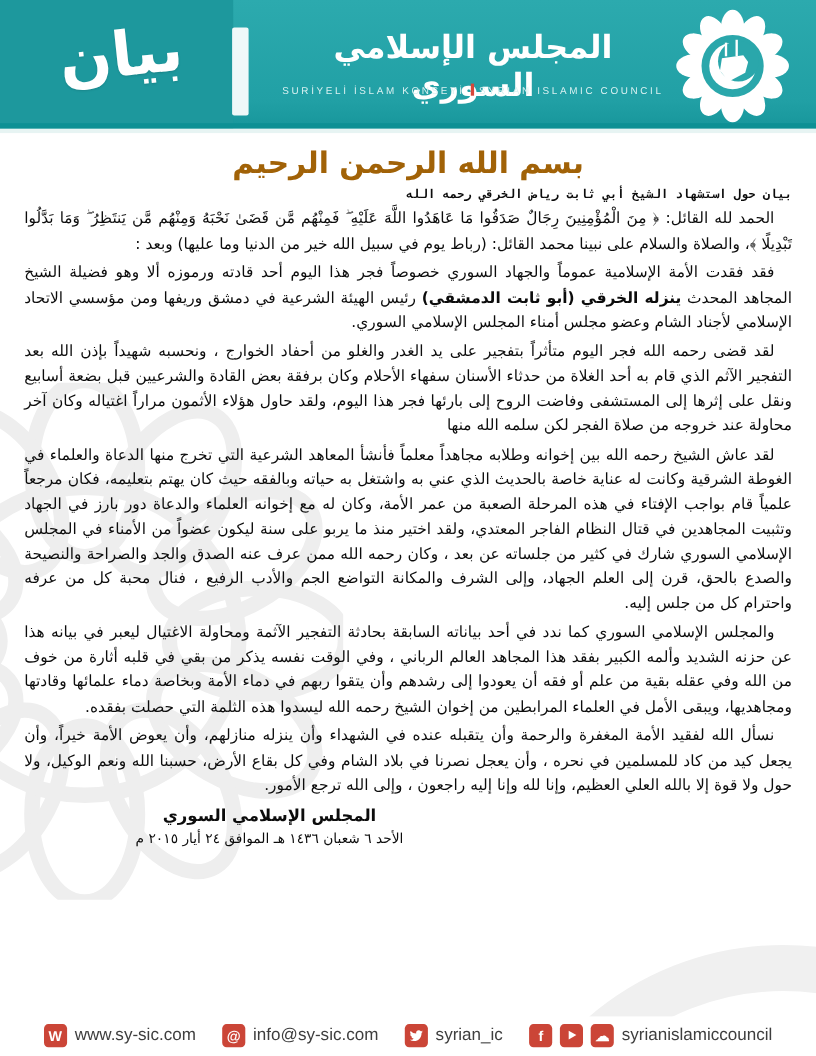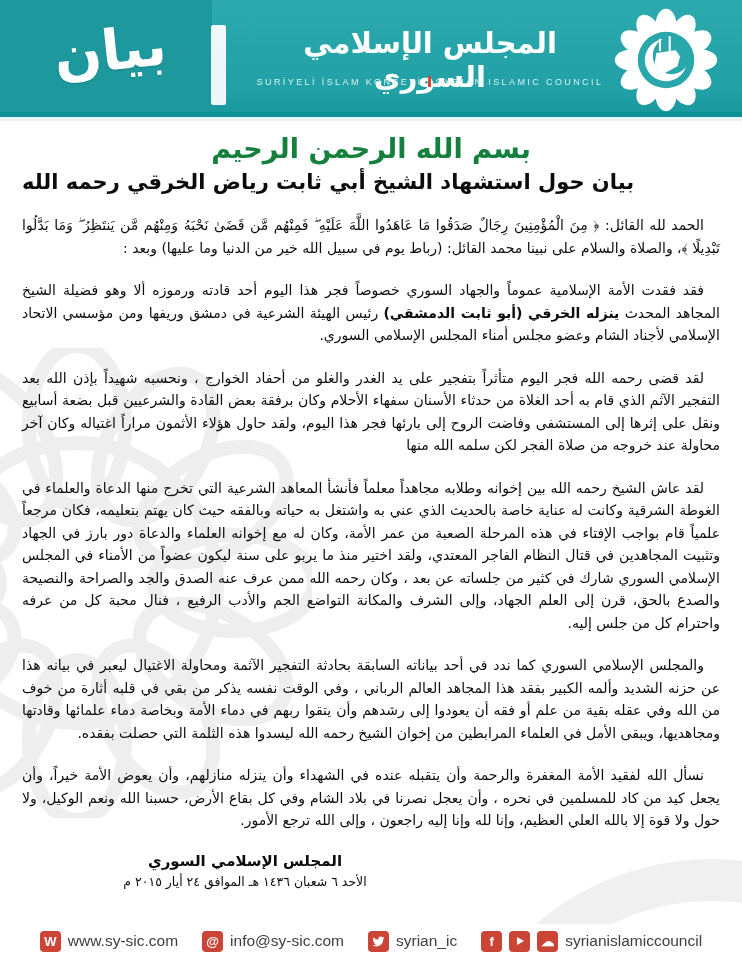--- a/index.html
+++ b/index.html
@@ -24,23 +24,23 @@
                display:flex;align-items:center;justify-content:center;gap:5px;}
   .red-sep{display:inline-block;width:3px;height:11px;background:#d6473a;}
   .logo-wrap{position:absolute;top:7px;left:610px;width:112px;height:106px;}
 
   
   .wm{position:absolute;pointer-events:none;}
 
   
   .doc{position:absolute;top:121px;left:0;width:742px;height:803px;direction:rtl;
        padding:0 22px;box-sizing:border-box;color:#0c0c0c;}
-  .basmala{margin:12px 0 2px 0;text-align:center;font-size:27px;font-weight:bold;color:#15803d;}
-  .doc-title{margin:6px 0 4px 0;text-align:left;font-size:21px;font-weight:bold;}
-  .doc p{margin:20px 0;font-size:14px;line-height:22.5px;text-align:justify;text-indent:16px;}
+  .basmala{margin:12px 0 2px 0;text-align:center;font-size:27px;font-weight:bold;color:#a16207;}
+  .doc-title{margin:6px 0 4px 0;text-align:right;font-size:11px;font-weight:bold;font-family:Liberation Mono, monospace;}
+  .doc p{margin:4px 0;font-size:14px;line-height:22.5px;text-align:justify;text-indent:16px;}
   .doc p b{font-weight:bold;}
 
   .signature{width:310px;margin:6px 320px 0 0;text-align:center;}
   .sig-name{font-size:15px;font-weight:bold;margin:0;}
   .sig-date{font-size:12.5px;font-weight:normal;margin:4px 0 0 0;}
 
   
   .footer{position:absolute;bottom:2px;left:0;width:742px;height:34px;direction:ltr;
           display:flex;align-items:center;justify-content:center;gap:7px;
           font-family:"Liberation Sans",sans-serif;color:#3e3e3e;font-size:15.5px;background:#ffffff;}

